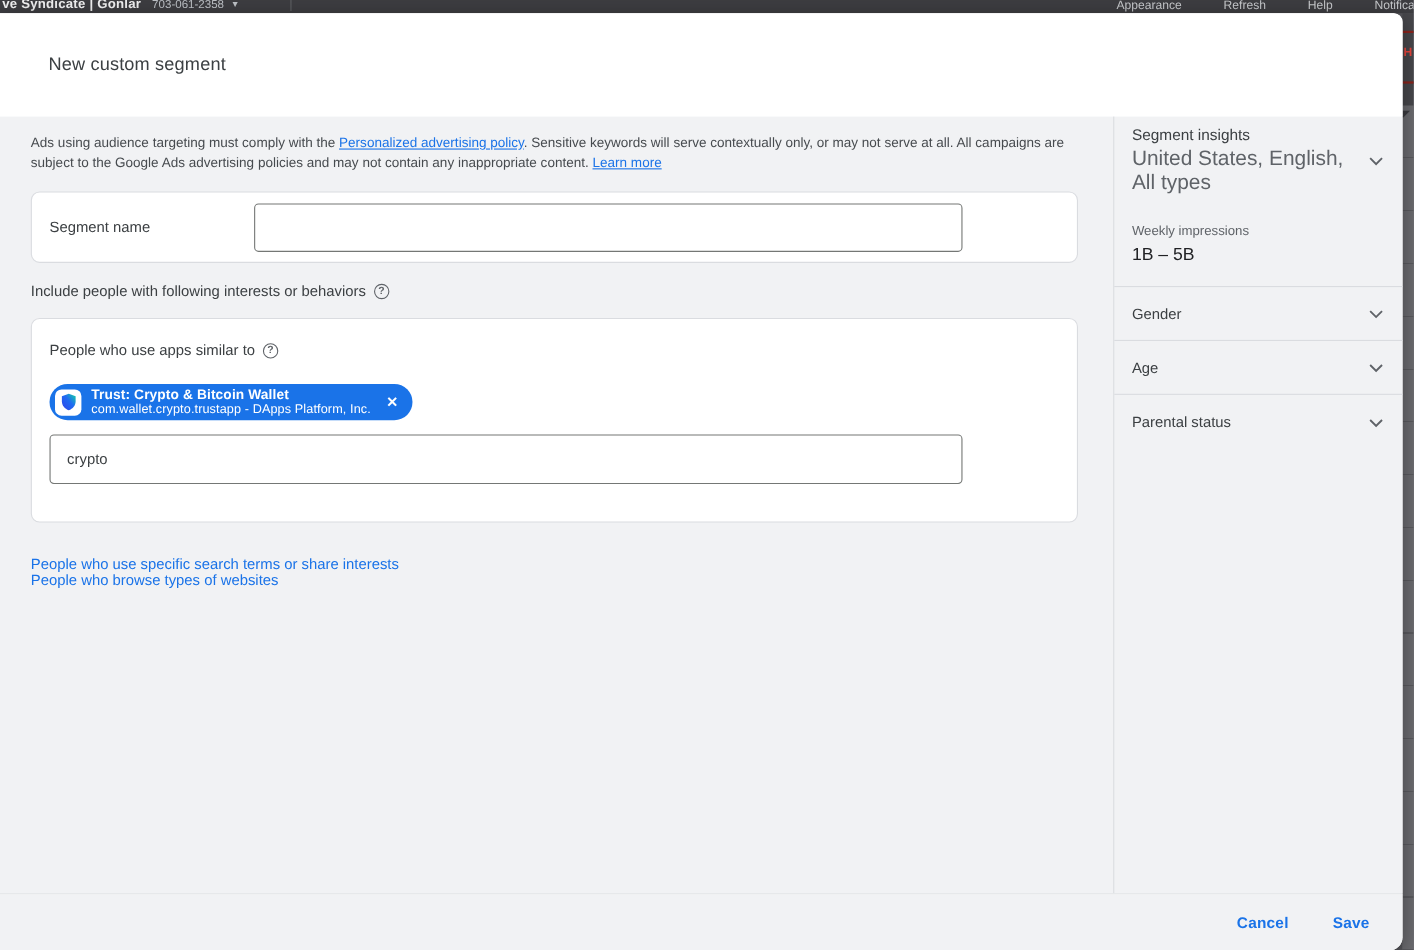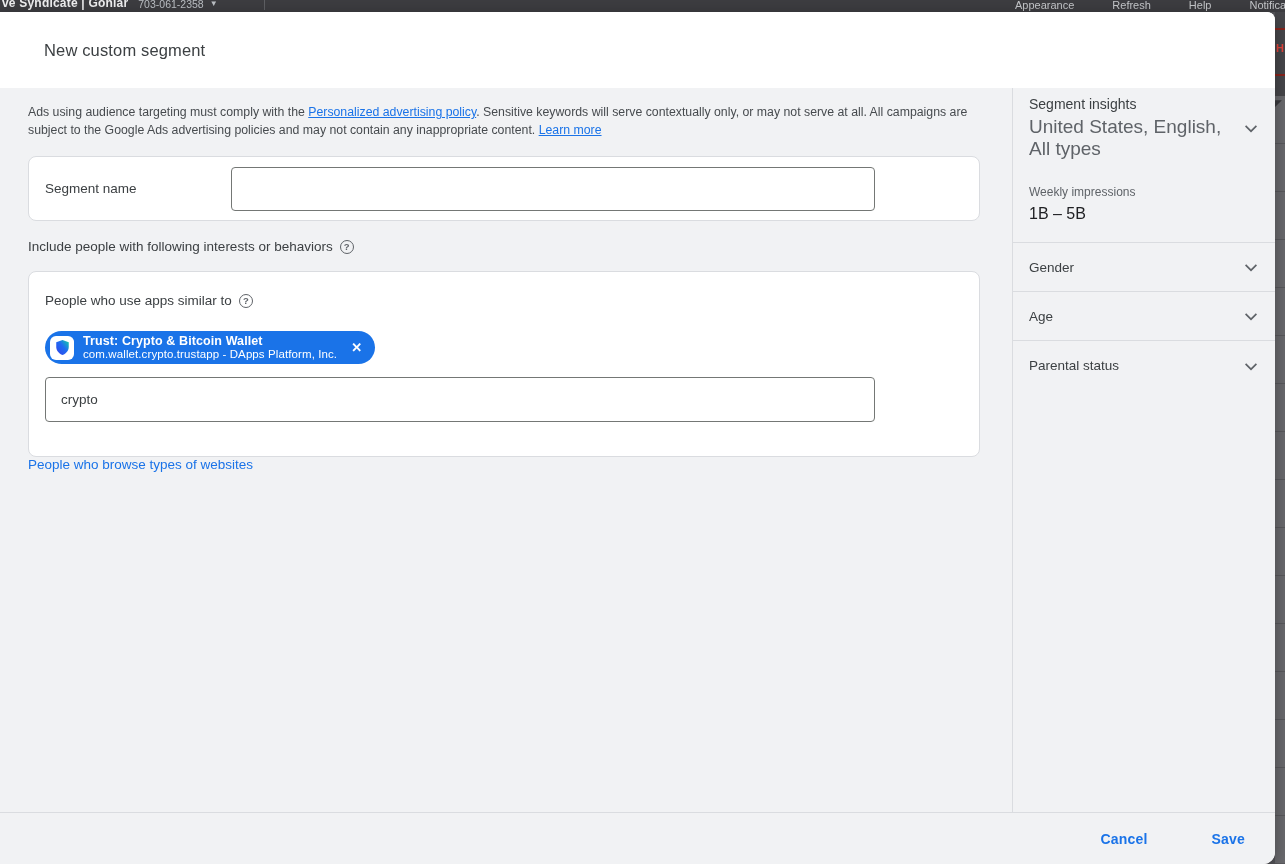--- a/index.html
+++ b/index.html
@@ -24,21 +24,21 @@
   .sliver-line { position:absolute; left:0; width:10px; height:2px; background:#8a241c; }
   .sliver-h { position:absolute; left:1px; top:30px; color:#e8453c; font-size:11px; font-weight:700; }
   .sliver-body { height:768px; background:#6b6b6f; position:relative;
     background-image:repeating-linear-gradient(to bottom,#6b6b6f 0 47px,#5a5a5e 47px 48px); }
   .sliver-caret { position:absolute; left:0; top:2px; color:#3a3a3e; font-size:9px; }
 
   
   .dialog { position:absolute; left:0; top:12px; width:1275px; height:852px;
     background:#fff; border-radius:0 8px 12px 0; z-index:2;
     display:flex; flex-direction:column; box-shadow:0 4px 18px rgba(0,0,0,.35); }
-  .dlg-header { height:76px; background:#fff; display:flex; align-items:center;
+  .dlg-header { height:94px; background:#fff; display:flex; align-items:center;
     padding-left:44px; border-radius:0 8px 0 0; flex:none; }
   .dlg-title { font-size:16.5px; color:#3c4043; letter-spacing:.15px; }
 
   .dlg-content { flex:1; background:#f1f2f4; display:flex; min-height:0; }
   .main-col { flex:1; padding:15px 0 0 28px; min-width:0; }
 
   .disclaimer { width:952px; font-size:12.3px; line-height:18px; color:#474b4f; }
   .disclaimer a { color:#1a73e8; text-decoration:underline; cursor:pointer; }
 
   .card { width:952px; background:#fff; border:1px solid #dadce0; border-radius:8px; }
@@ -89,21 +89,21 @@
   .aside-divider { margin-top:19px; height:1px; background:#dadce0; margin-right:-12px; margin-left:-16px; }
   .aside-row { height:49px; display:flex; align-items:center; cursor:pointer;
     border-bottom:1px solid #dadce0; margin-right:-12px; margin-left:-16px;
     padding:0 12px 0 16px; }
   .aside-row:last-child { border-bottom:none; }
   .aside-row .row-label { flex:1; font-size:13.5px; color:#3c4043; }
 
   
   .dlg-footer { flex:none; height:52px; background:#f1f2f4; border-top:1px solid #dadce0;
     border-radius:0 0 12px 0; display:flex; align-items:center; justify-content:flex-end;
-    padding-right:30px;gap:24px; }
+    padding-right:30px; }
   .btn-text { background:none; border:none; color:#1a73e8; font-size:14px; font-weight:700;
     font-family:"Liberation Sans", sans-serif; cursor:pointer; letter-spacing:.2px; }
   .btn-cancel { margin-right:40px; }
 </style>
 </head>
 <body>
 
 <div class="topbar">
   <div class="topbar-inner">
     <span class="acct-name">ve Syndicate | Gonlar</span>
@@ -176,20 +176,21 @@
             <div class="chip-sub">com.wallet.crypto.trustapp - DApps Platform, Inc.</div>
           </span>
           <span class="chip-x">✕</span>
         </div>
 
         <div>
           <input class="text-input keyword-input" type="text" value="crypto" style="">
         </div>
       </div>
 
+      <a class="expand-link link1">People who use specific search terms or share interests</a>
       <a class="expand-link link2">People who browse types of websites</a>
 
     </div>
 
     <div class="aside">
       <div class="insights-head">
         <div class="insights-titles">
           <div class="insights-title">Segment insights</div>
           <div class="insights-sub">United States, English, All types</div>
         </div>

